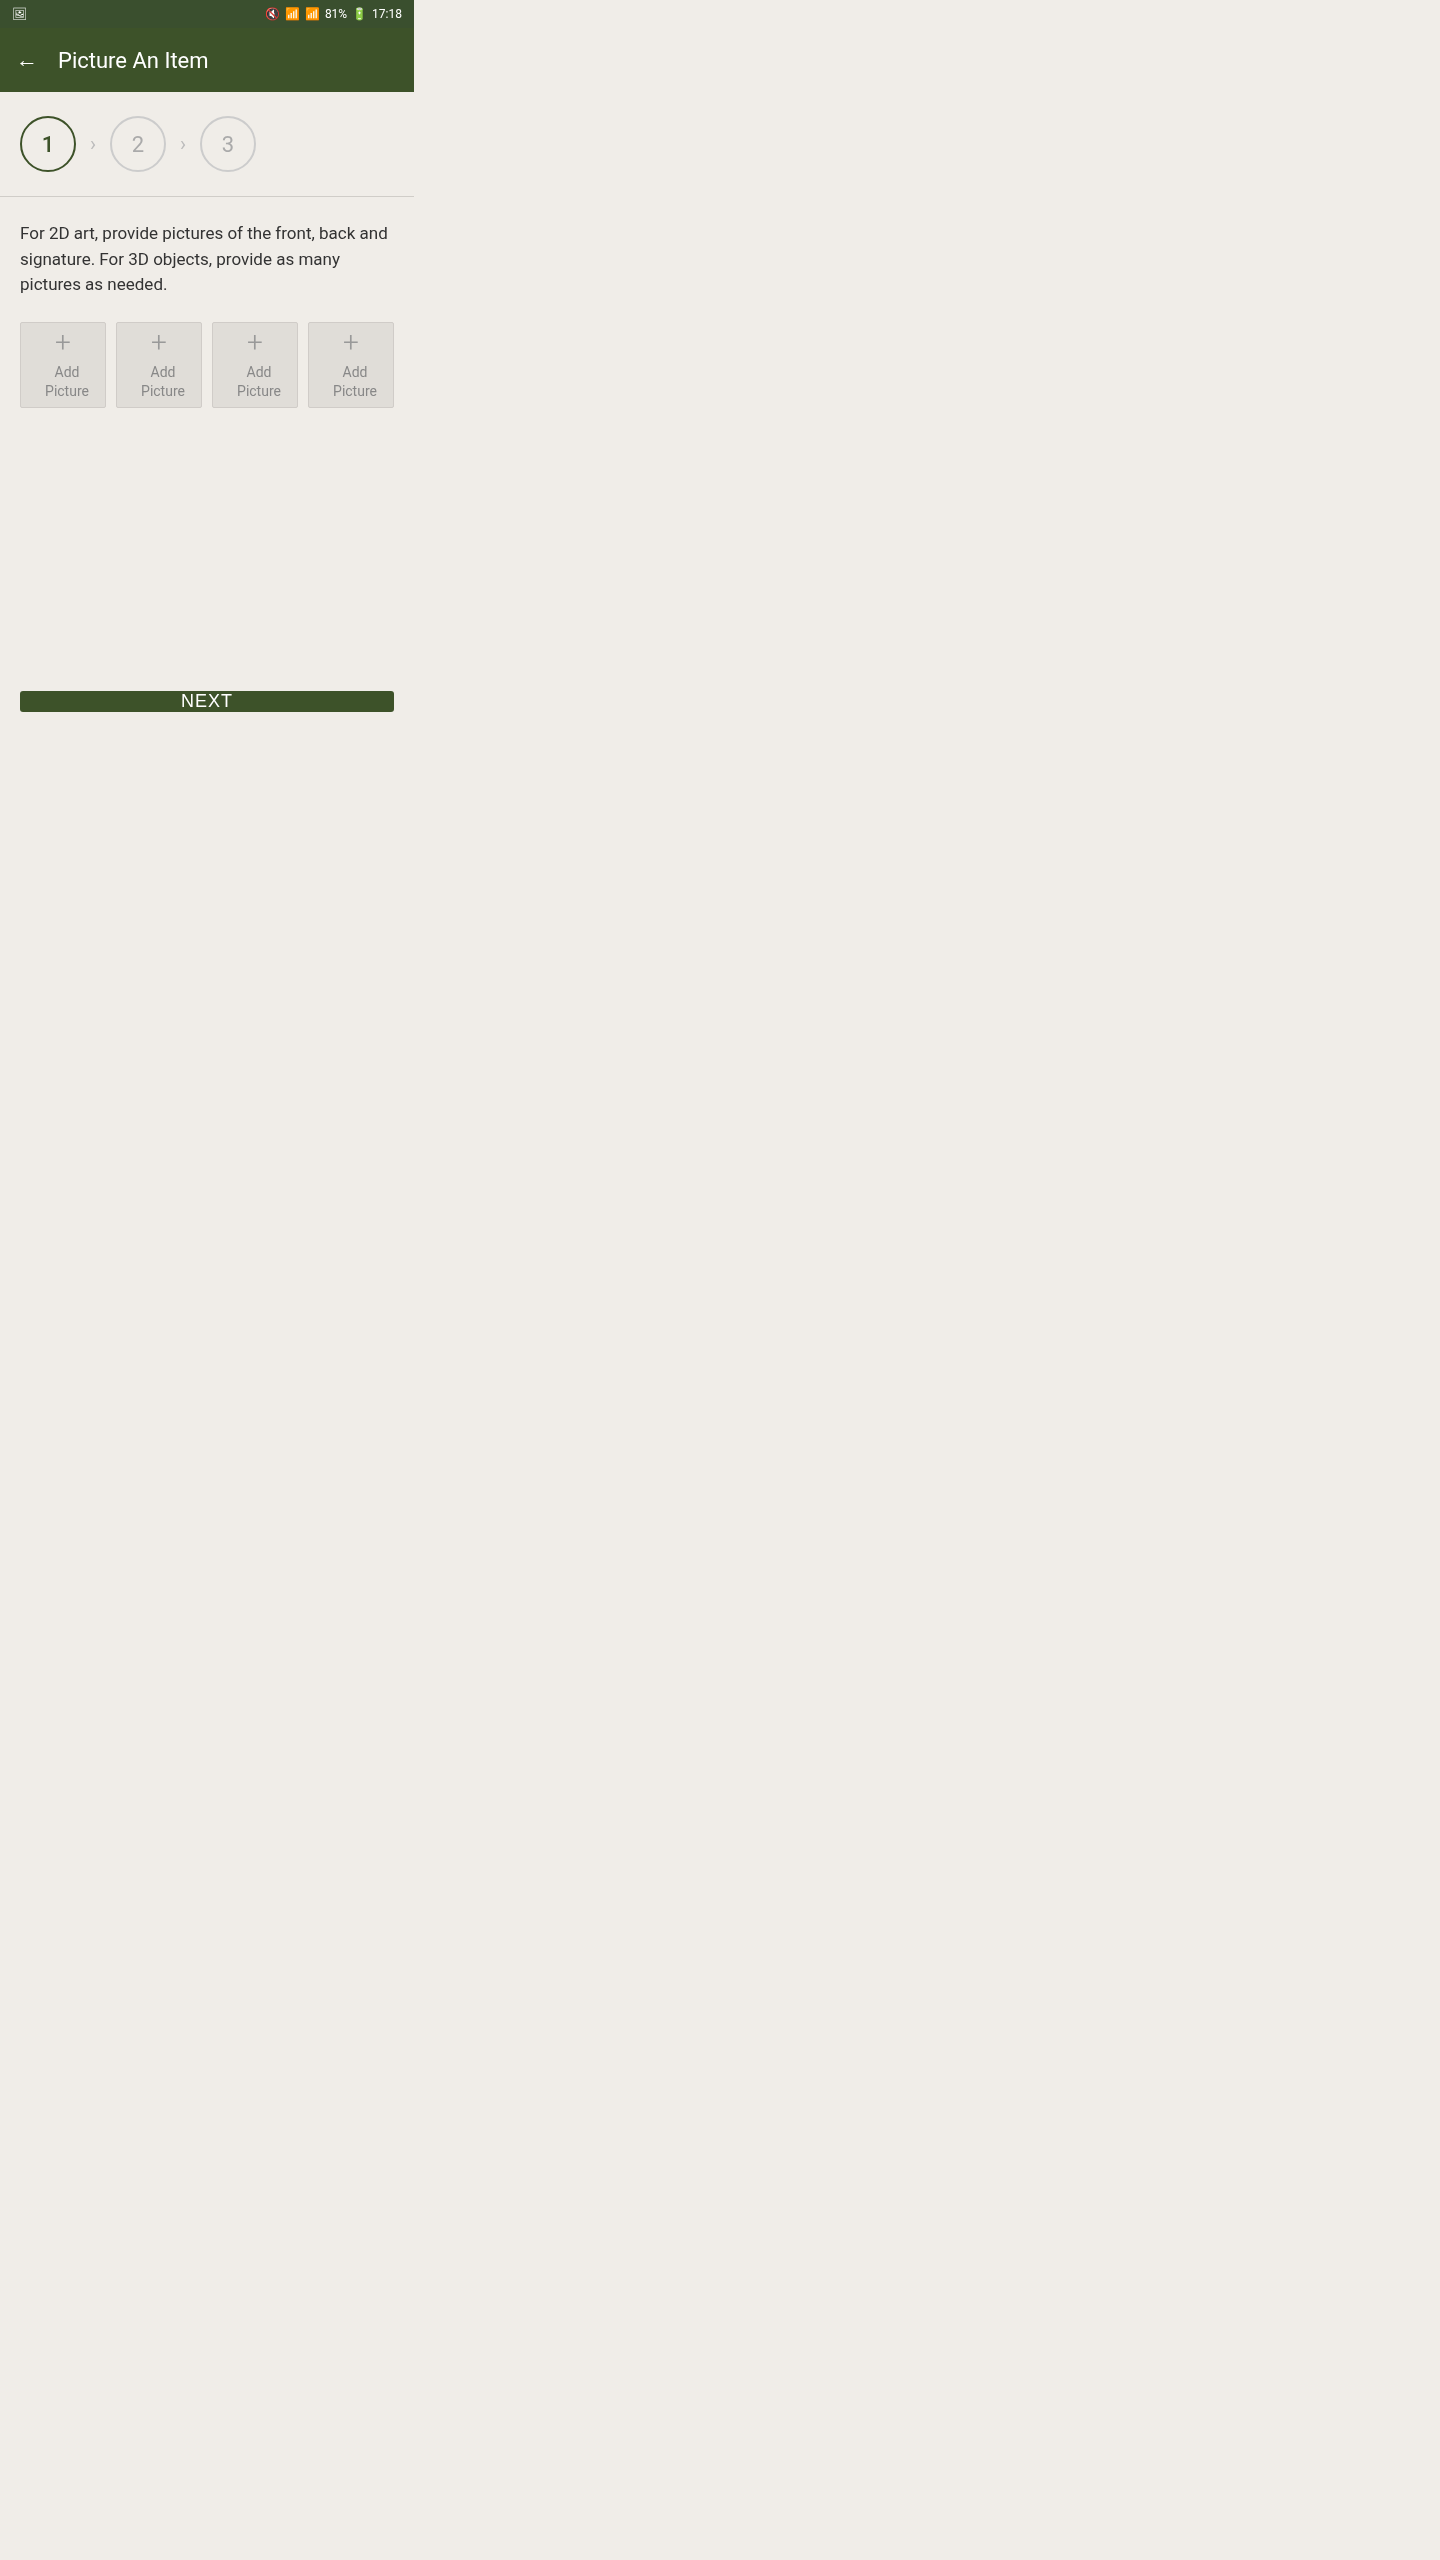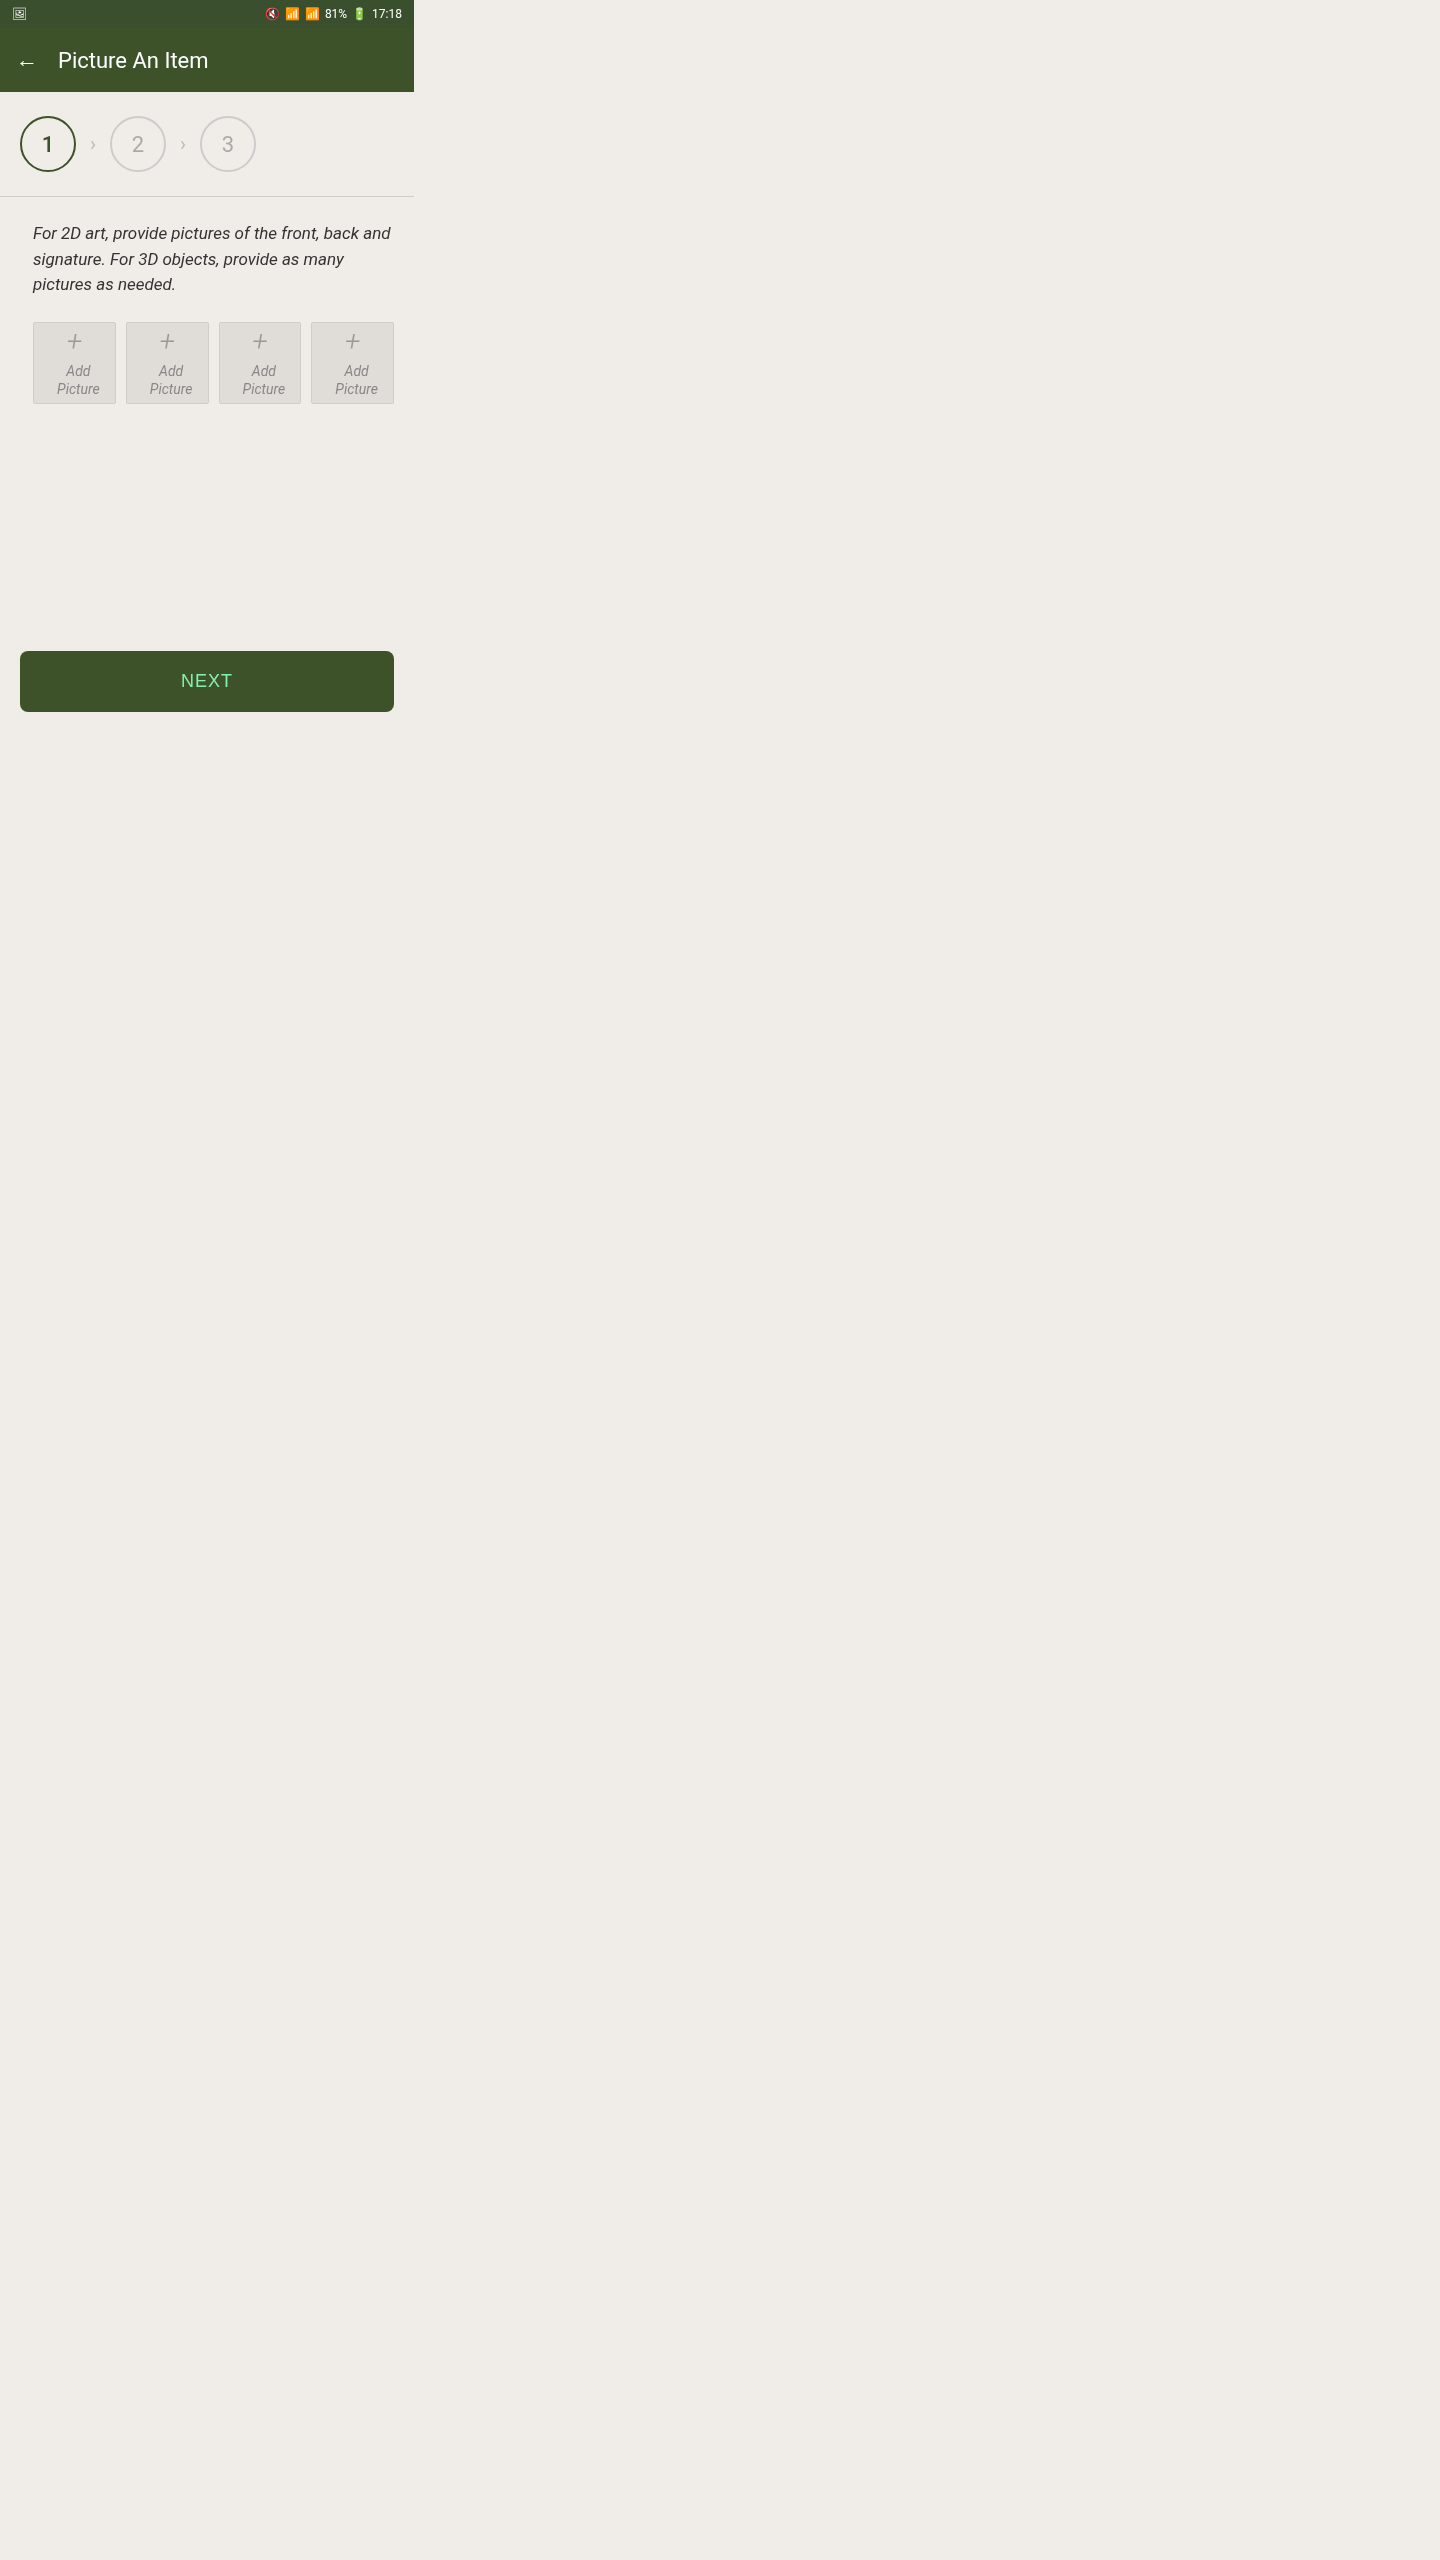--- a/index.html
+++ b/index.html
@@ -101,25 +101,24 @@
     }
 
     .divider {
       height: 1px;
       background-color: #d0cdc8;
       margin: 0;
     }
 
     
     .content {
-      padding: 24px 20px 16px 33px;
+      padding: 24px 20px 16px 20px;
       flex: 1;
       display: flex;
       flex-direction: column;
-      font-style: italic;
     }
 
     .description {
       font-size: 17px;
       color: #333;
       line-height: 1.5;
       margin-bottom: 24px;
     }
 
     
@@ -162,28 +161,27 @@
 
     
     .footer {
       padding: 16px 20px 24px 20px;
       background-color: #f0ede8;
     }
 
     .next-button {
       width: 100%;
       background-color: #3d5229;
-      color: #86efac;
+      color: #ffffff;
       border: none;
-      padding: 20px;
       font-size: 18px;
       font-weight: 500;
       letter-spacing: 1px;
       cursor: pointer;
-      border-radius: 8px;
+      border-radius: 3px;
     }
 
     
     .spacer {
       flex: 1;
     }
   </style>
 </head>
 <body>
 

